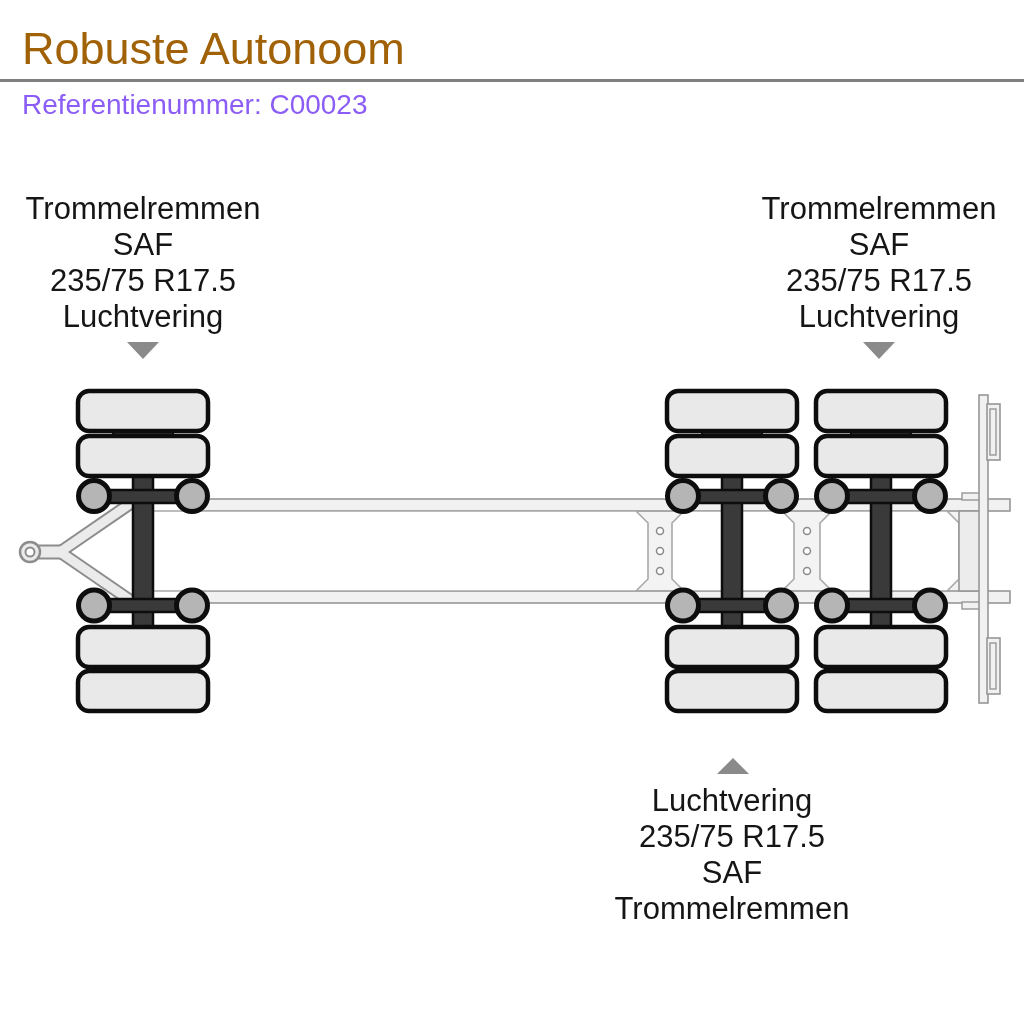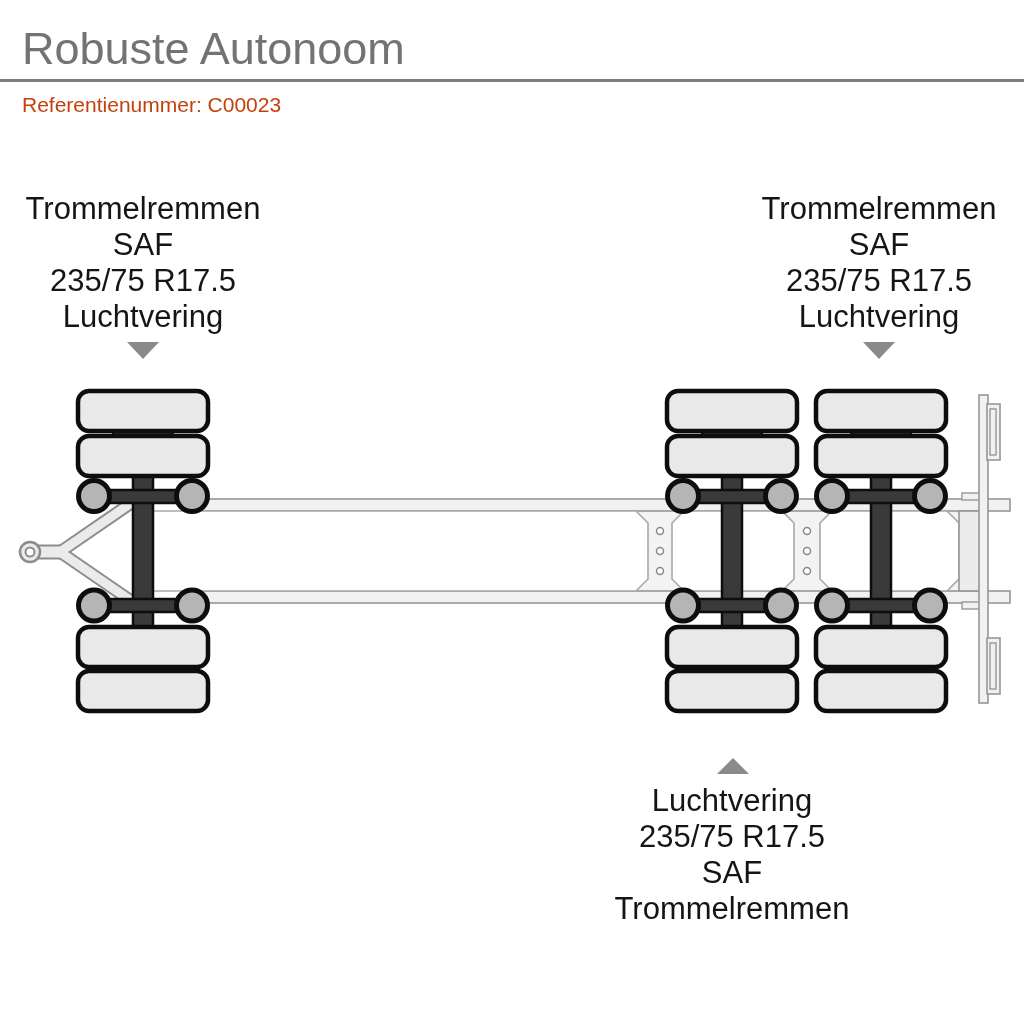--- a/index.html
+++ b/index.html
@@ -1,23 +1,23 @@
 <!DOCTYPE html>
 <html><head>
 <meta charset="utf-8">
 <style>
   html,body{margin:0;padding:0;background:#fff;}
   body{width:1024px;height:1024px;position:relative;overflow:hidden;
        font-family:"Liberation Sans",sans-serif;color:#111;}
   .page-title{position:absolute;left:22px;top:26px;font-size:45px;line-height:45px;
-              font-weight:400;color:#737373;white-space:nowrap;}
+              font-weight:400;color:#a16207;white-space:nowrap;}
   .header-divider{position:absolute;left:0;top:79px;width:1024px;height:3px;
                   background:#7f7f7f;}
-  .reference-number{position:absolute;left:22px;top:92px;font-size:21px;line-height:26px;
-                    color:#c2410c;}
+  .reference-number{position:absolute;left:22px;top:92px;font-size:28px;line-height:26px;
+                    color:#8b5cf6;}
   .axle-label{position:absolute;width:290px;text-align:center;font-size:31px;
               line-height:36px;color:#151515;}
   .axle-label div{white-space:nowrap;}
   .label-front{left:-2px;top:191px;}
   .label-rear{left:734px;top:191px;}
   .label-middle{left:587px;top:783px;}
   .diagram-svg{position:absolute;left:0;top:0;width:1024px;height:1024px;}
 </style>
 </head>
 <body>

